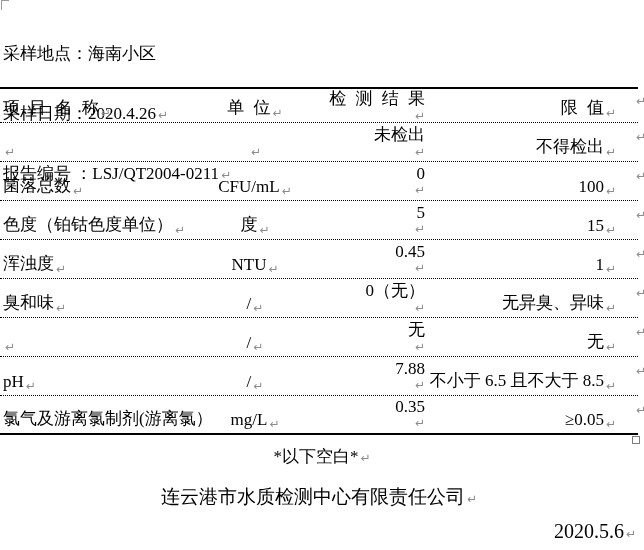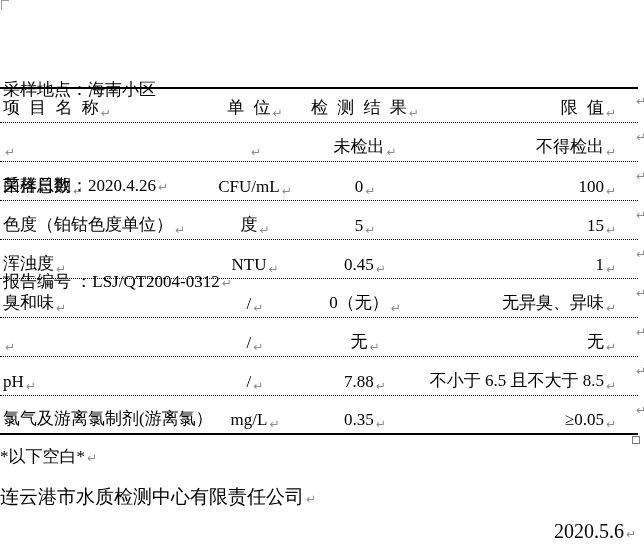--- a/index.html
+++ b/index.html
@@ -14,21 +14,21 @@
   
   .corner-mark {
     position:absolute; left:1px; top:0; width:8px; height:10px;
     border-left:1px solid #9a9a9a; border-top:1px solid #9a9a9a;
   }
   
   .head-block {
     position:absolute; left:3px; top:4px; width:630px;
     font-size:17px; line-height:20px; white-space:pre;
   }
-  .head-line { height:20px;margin-top:36px; }
+  .head-line { height:20px; }
   
   .pmark {
     color:#8c8c8c; font-size:12px; line-height:1;
     font-family:"DejaVu Sans","Liberation Sans",sans-serif;
     vertical-align:baseline; padding-left:2px;
   }
   
   .report-table {
     position:absolute; left:0; top:87px; width:638px;
     border-top:2px solid #000; border-bottom:2px solid #000;
@@ -36,53 +36,53 @@
   }
   .t-row { display:flex; height:39px; border-bottom:1px dotted #000; }
   .t-row.header-row { height:34px; }
   .t-row.last-row { border-bottom:none; height:37px; }
   .cell {
     display:flex; align-items:flex-end; padding-bottom:3px;
     white-space:pre; overflow:hidden;
   }
   .c0 { width:205px; justify-content:flex-start; padding-left:3px; }
   .c1 { width:100px; justify-content:center; }
-  .c2 { width:120px; justify-content:center; }
+  .c2 { width:120px; justify-content:center;flex-direction:column; }
   .c3 { width:213px; justify-content:flex-end; padding-right:22px; }
   .header-row .cell { word-spacing:5px; }
   
   .row-mark { position:absolute; left:634px; }
   
   .table-handle {
     position:absolute; left:632px; top:436px; width:8px; height:8px;
     border:1px solid #7d7d7d; background:#ffffff;
   }
   
   .blank-note {
     position:absolute; left:0; top:445px; width:644px;
-    font-size:17px;
+    text-align:center; font-size:17px;
   }
   .company-line {
     position:absolute; left:0; top:484px; width:638px;
-    text-align:left; font-size:19px;
+    text-align:center; font-size:19px;
   }
   .date-line {
     position:absolute; left:0; top:520px; width:636px;
     text-align:right; font-size:20px;
   }
 </style>
 </head>
 <body>
 
 <div class="corner-mark"></div>
 
 <div class="head-block">
   <div class="head-line"><span>采样地点：</span><span>海南小区</span></div>
   <div class="head-line"><span>采样日期：</span><span>2020.4.26</span><span class="pmark">↵</span></div>
-  <div class="head-line"><span>报告编号 ：</span><span>LSJ/QT2004-0312</span><span class="pmark">↵</span></div>
+  <div class="head-line"><span>报告编号 ：</span><span>LSJ/QT2004-0211</span><span class="pmark">↵</span></div>
 </div>
 
 <div class="report-table">
 
   <div class="t-row header-row">
     <div class="cell c0"><span>项 目 名 称</span><span class="pmark">↵</span></div>
     <div class="cell c1"><span>单 位</span><span class="pmark">↵</span></div>
     <div class="cell c2"><span>检 测 结 果</span><span class="pmark">↵</span></div>
     <div class="cell c3"><span>限 值</span><span class="pmark">↵</span></div>
   </div>

